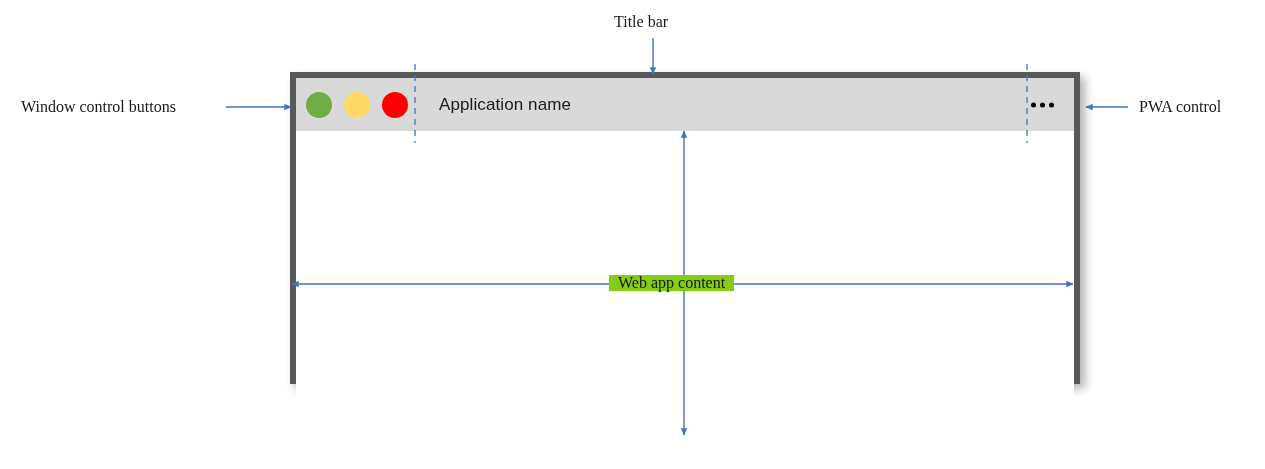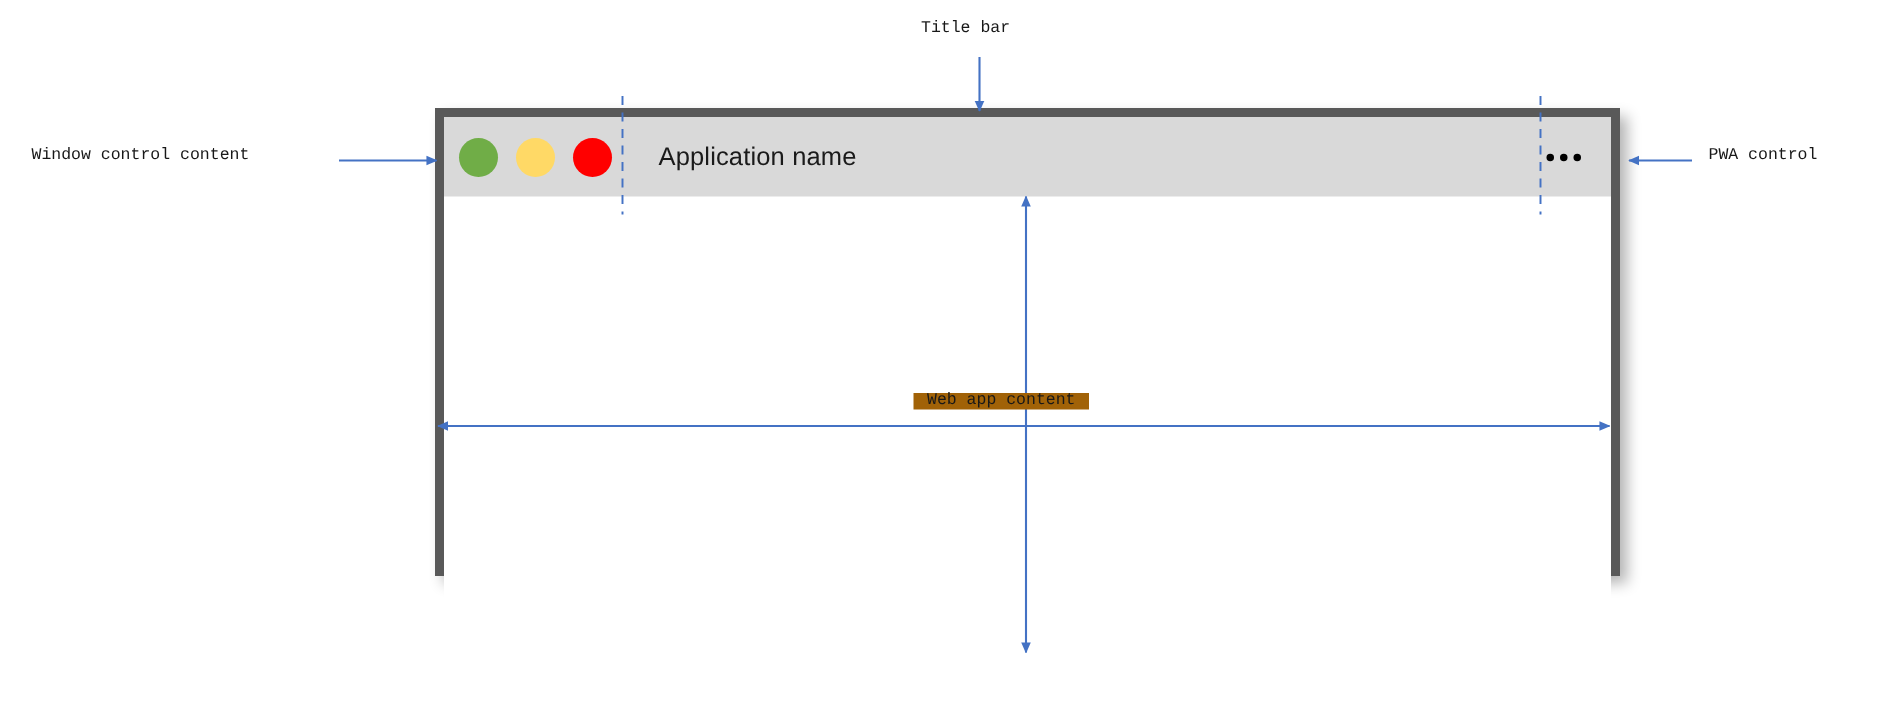--- a/index.html
+++ b/index.html
@@ -21,32 +21,32 @@
     position: absolute;
     left: 0; top: 0;
     width: 1265px;
     height: 469px;
     pointer-events: none;
   }
 
   
   .anno-label {
     position: absolute;
-    font-family: Liberation Mono, monospace;
-    font-size: 11px;
+    font-family: Liberation Serif, serif;
+    font-size: 16px;
     color: #181818;
     white-space: nowrap;
     line-height: 1;
   }
   #label-title-bar      { left: 614px; top: 14px; }
   #label-window-ctrl    { left: 21px;  top: 99px; }
   #label-pwa            { left: 1139px; top: 99px; }
   #label-web-content    {
-    left: 609px; top: 262px;
-    background: #a16207;
+    left: 609px; top: 275px;
+    background: #84cc16;
     padding: 0 9px;
   }
 
   
   #app-window {
     position: absolute;
     left: 290px;
     top: 72px;
     width: 790px;
     height: 312px;
@@ -153,17 +153,17 @@
 
   <line x1="684" y1="284" x2="684" y2="435" stroke="#4472c4" stroke-width="1.4" marker-end="url(#arrowEnd)"></line>
 
   <line x1="684" y1="284" x2="292" y2="284" stroke="#4472c4" stroke-width="1.4" marker-end="url(#arrowEnd)"></line>
 
   <line x1="684" y1="284" x2="1073" y2="284" stroke="#4472c4" stroke-width="1.4" marker-end="url(#arrowEnd)"></line>
 </svg>
 
 <div class="anno-label" id="label-title-bar">Title bar</div>
 
-<div class="anno-label" id="label-window-ctrl">Window control content</div>
+<div class="anno-label" id="label-window-ctrl">Window control buttons</div>
 
 <div class="anno-label" id="label-pwa">PWA control</div>
 
 <div class="anno-label" id="label-web-content">Web app content</div>
 
 </body></html>

